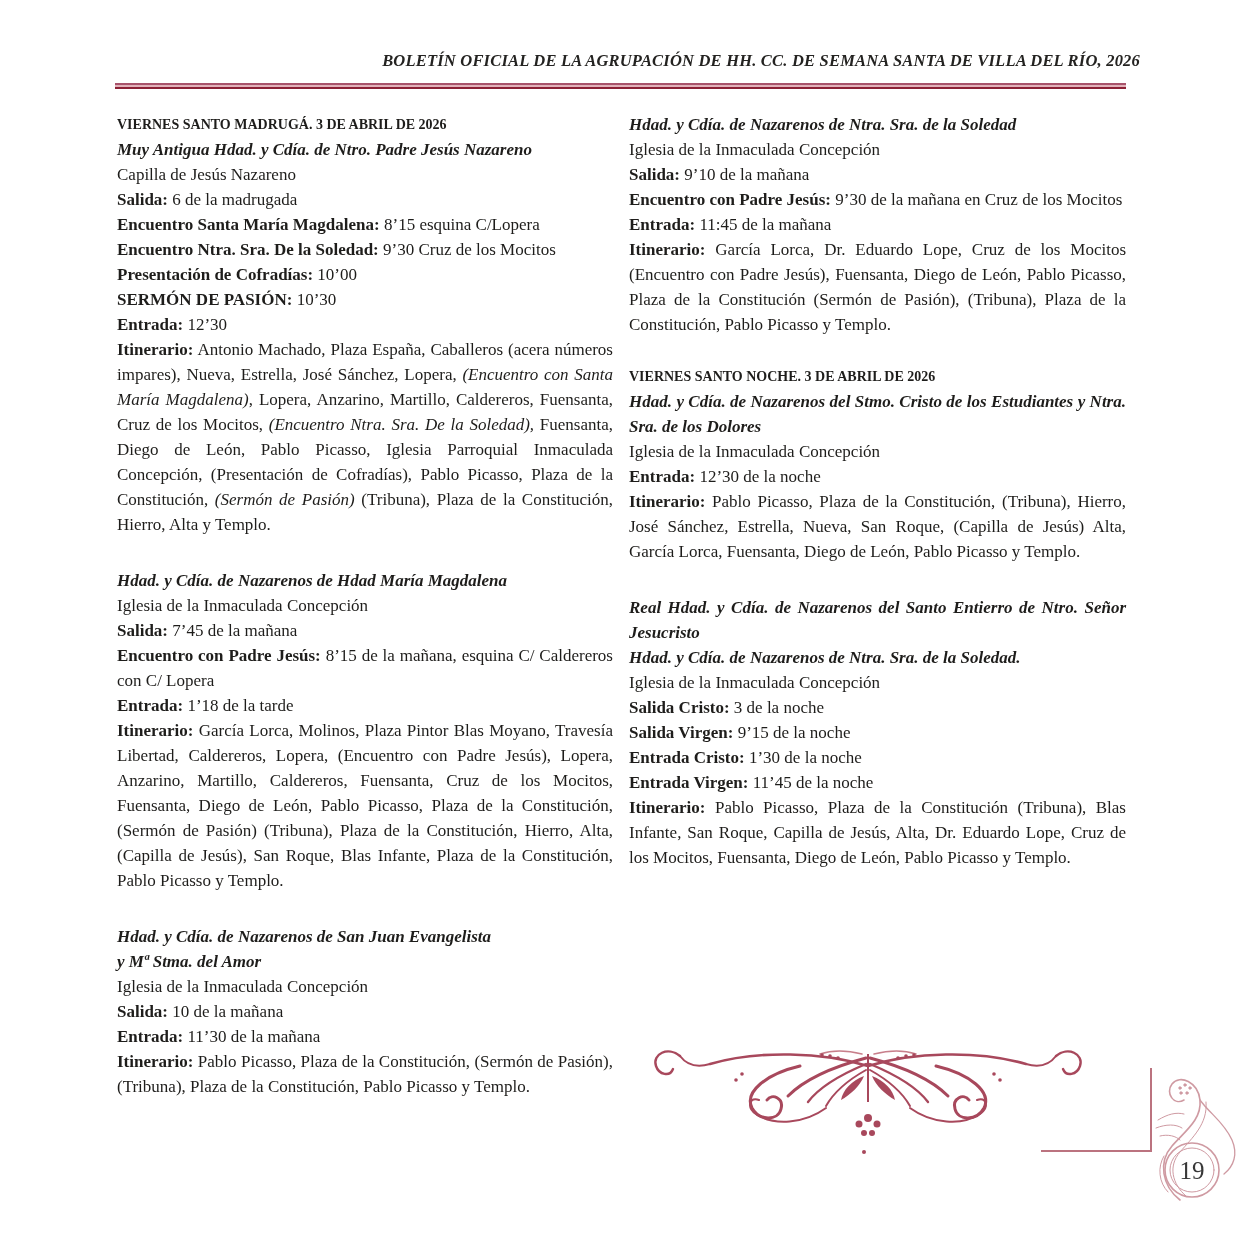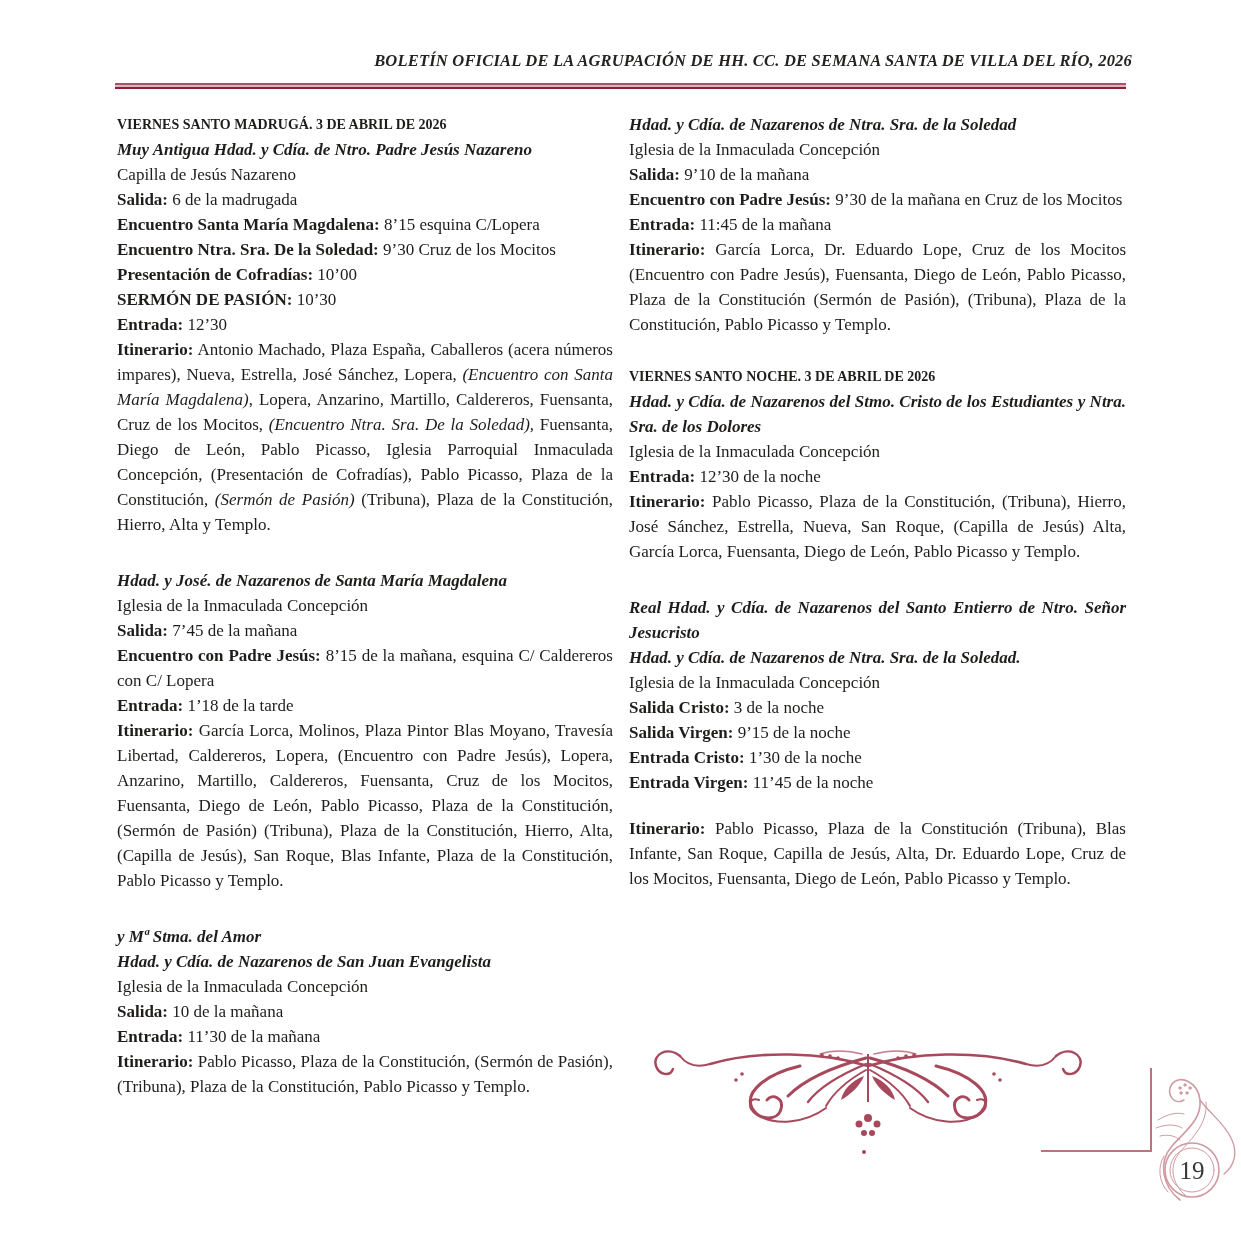--- a/index.html
+++ b/index.html
@@ -2,39 +2,39 @@
 <html><head>
 <meta charset="utf-8">
 <style>
   * { margin:0; padding:0; box-sizing:border-box; }
   html,body { background:#ffffff; }
   body {
     width:1241px; height:1241px; position:relative; overflow:hidden;
     font-family:"Liberation Serif", serif; color:#1e1d1b;
   }
   .page-header {
-    position:absolute; left:121px; top:51px; width:1011px;
+    position:absolute; left:129px; top:51px; width:1011px;
     text-align:right; font-style:italic; font-weight:bold;
     font-size:16.5px; color:#242321; letter-spacing:0.2px;
   }
   .header-rule {
     position:absolute; left:115px; top:83px; width:1011px; height:6px;
     border-top:2px solid #a8536b; background:#e2b2ba; border-bottom:2px solid #8c2136;
   }
   .column { position:absolute; top:112px; font-size:17px; line-height:25px; }
   #col-left  { left:117px; width:496px; }
   #col-right { left:629px; width:497px; }
   .doc-section + .doc-section { margin-top:31px; }
   .doc-section.big-gap { margin-top:27px; }
   .day-heading   { font-weight:bold; font-size:14px; }
   .society-title { font-weight:bold; font-style:italic; text-align:justify; }
   .venue-line    { }
   .detail-line   { text-align:justify; }
   .itinerary     { text-align:justify; }
-  .itinerary.gap-top { margin-top:21px; }
+  .itinerary.gap-top { }
   .seg-bold   { font-weight:bold; }
   .seg-italic { font-style:italic; }
   .seg-normal { }
   .flourish-wrap { position:absolute; left:638px; top:1046px; width:460px; height:100px; }
   .flourish-dot  { position:absolute; left:862px; top:1150px; width:4px; height:4px; border-radius:50%; background:#a8485c; }
   .frame-vline { position:absolute; left:1150px; top:1068px; width:2px; height:84px; background:#bb737f; }
   .frame-hline { position:absolute; left:1041px; top:1150px; width:111px; height:2px; background:#bb737f; }
   .corner-swirl { position:absolute; left:1150px; top:1062px; width:91px; height:150px; }
   .corner-swirl text { font-family:"Liberation Serif", serif; }
 </style>
@@ -51,30 +51,30 @@
       <p class="venue-line">Capilla de Jesús Nazareno</p>
       <p class="detail-line"><span class="seg-bold">Salida:</span><span class="seg-normal"> 6 de la madrugada</span></p>
       <p class="detail-line"><span class="seg-bold">Encuentro Santa María Magdalena:</span><span class="seg-normal"> 8’15 esquina C/Lopera</span></p>
       <p class="detail-line"><span class="seg-bold">Encuentro Ntra. Sra. De la Soledad:</span><span class="seg-normal"> 9’30 Cruz de los Mocitos</span></p>
       <p class="detail-line"><span class="seg-bold">Presentación de Cofradías:</span><span class="seg-normal"> 10’00</span></p>
       <p class="detail-line"><span class="seg-bold">SERMÓN DE PASIÓN:</span><span class="seg-normal"> 10’30</span></p>
       <p class="detail-line"><span class="seg-bold">Entrada:</span><span class="seg-normal"> 12’30</span></p>
       <p class="itinerary"><span class="seg-bold">Itinerario:</span><span class="seg-normal"> Antonio Machado, Plaza España, Caballeros (acera números impares), Nueva, Estrella, José Sánchez, Lopera, </span><span class="seg-italic">(Encuentro con Santa María Magdalena)</span><span class="seg-normal">, Lopera, Anzarino, Martillo, Caldereros, Fuensanta, Cruz de los Mocitos, </span><span class="seg-italic">(Encuentro Ntra. Sra. De la Soledad),</span><span class="seg-normal"> Fuensanta, Diego de León, Pablo Picasso, Iglesia Parroquial Inmaculada Concepción, (Presentación de Cofradías), Pablo Picasso, Plaza de la Constitución, </span><span class="seg-italic">(Sermón de Pasión)</span><span class="seg-normal"> (Tribuna), Plaza de la Constitución, Hierro, Alta y Templo.</span></p>
     </section>
     <section class="doc-section">
-      <p class="society-title">Hdad. y José. de Nazarenos de Santa María Magdalena</p>
+      <p class="society-title">Hdad. y Cdía. de Nazarenos de Hdad María Magdalena</p>
       <p class="venue-line">Iglesia de la Inmaculada Concepción</p>
       <p class="detail-line"><span class="seg-bold">Salida:</span><span class="seg-normal"> 7’45 de la mañana</span></p>
       <p class="detail-line"><span class="seg-bold">Encuentro con Padre Jesús:</span><span class="seg-normal"> 8’15 de la mañana, esquina C/ Caldereros con C/ Lopera</span></p>
       <p class="detail-line"><span class="seg-bold">Entrada:</span><span class="seg-normal"> 1’18 de la tarde</span></p>
       <p class="itinerary"><span class="seg-bold">Itinerario:</span><span class="seg-normal"> García Lorca, Molinos, Plaza Pintor Blas Moyano, Travesía Libertad, Caldereros, Lopera, (Encuentro con Padre Jesús), Lopera, Anzarino, Martillo, Caldereros, Fuensanta, Cruz de los Mocitos, Fuensanta, Diego de León, Pablo Picasso, Plaza de la Constitución, (Sermón de Pasión) (Tribuna), Plaza de la Constitución, Hierro, Alta, (Capilla de Jesús), San Roque, Blas Infante, Plaza de la Constitución, Pablo Picasso y Templo.</span></p>
     </section>
     <section class="doc-section">
+      <p class="society-title">Hdad. y Cdía. de Nazarenos de San Juan Evangelista</p>
       <p class="society-title">y Mª Stma. del Amor</p>
-      <p class="society-title">Hdad. y Cdía. de Nazarenos de San Juan Evangelista</p>
       <p class="venue-line">Iglesia de la Inmaculada Concepción</p>
       <p class="detail-line"><span class="seg-bold">Salida:</span><span class="seg-normal"> 10 de la mañana</span></p>
       <p class="detail-line"><span class="seg-bold">Entrada:</span><span class="seg-normal"> 11’30 de la mañana</span></p>
       <p class="itinerary"><span class="seg-bold">Itinerario:</span><span class="seg-normal"> Pablo Picasso, Plaza de la Constitución, (Sermón de Pasión), (Tribuna), Plaza de la Constitución, Pablo Picasso y Templo.</span></p>
     </section>
   </div>
 <div class="column" id="col-right">
     <section class="doc-section">
       <p class="society-title">Hdad. y Cdía. de Nazarenos de Ntra. Sra. de la Soledad</p>
       <p class="venue-line">Iglesia de la Inmaculada Concepción</p>

